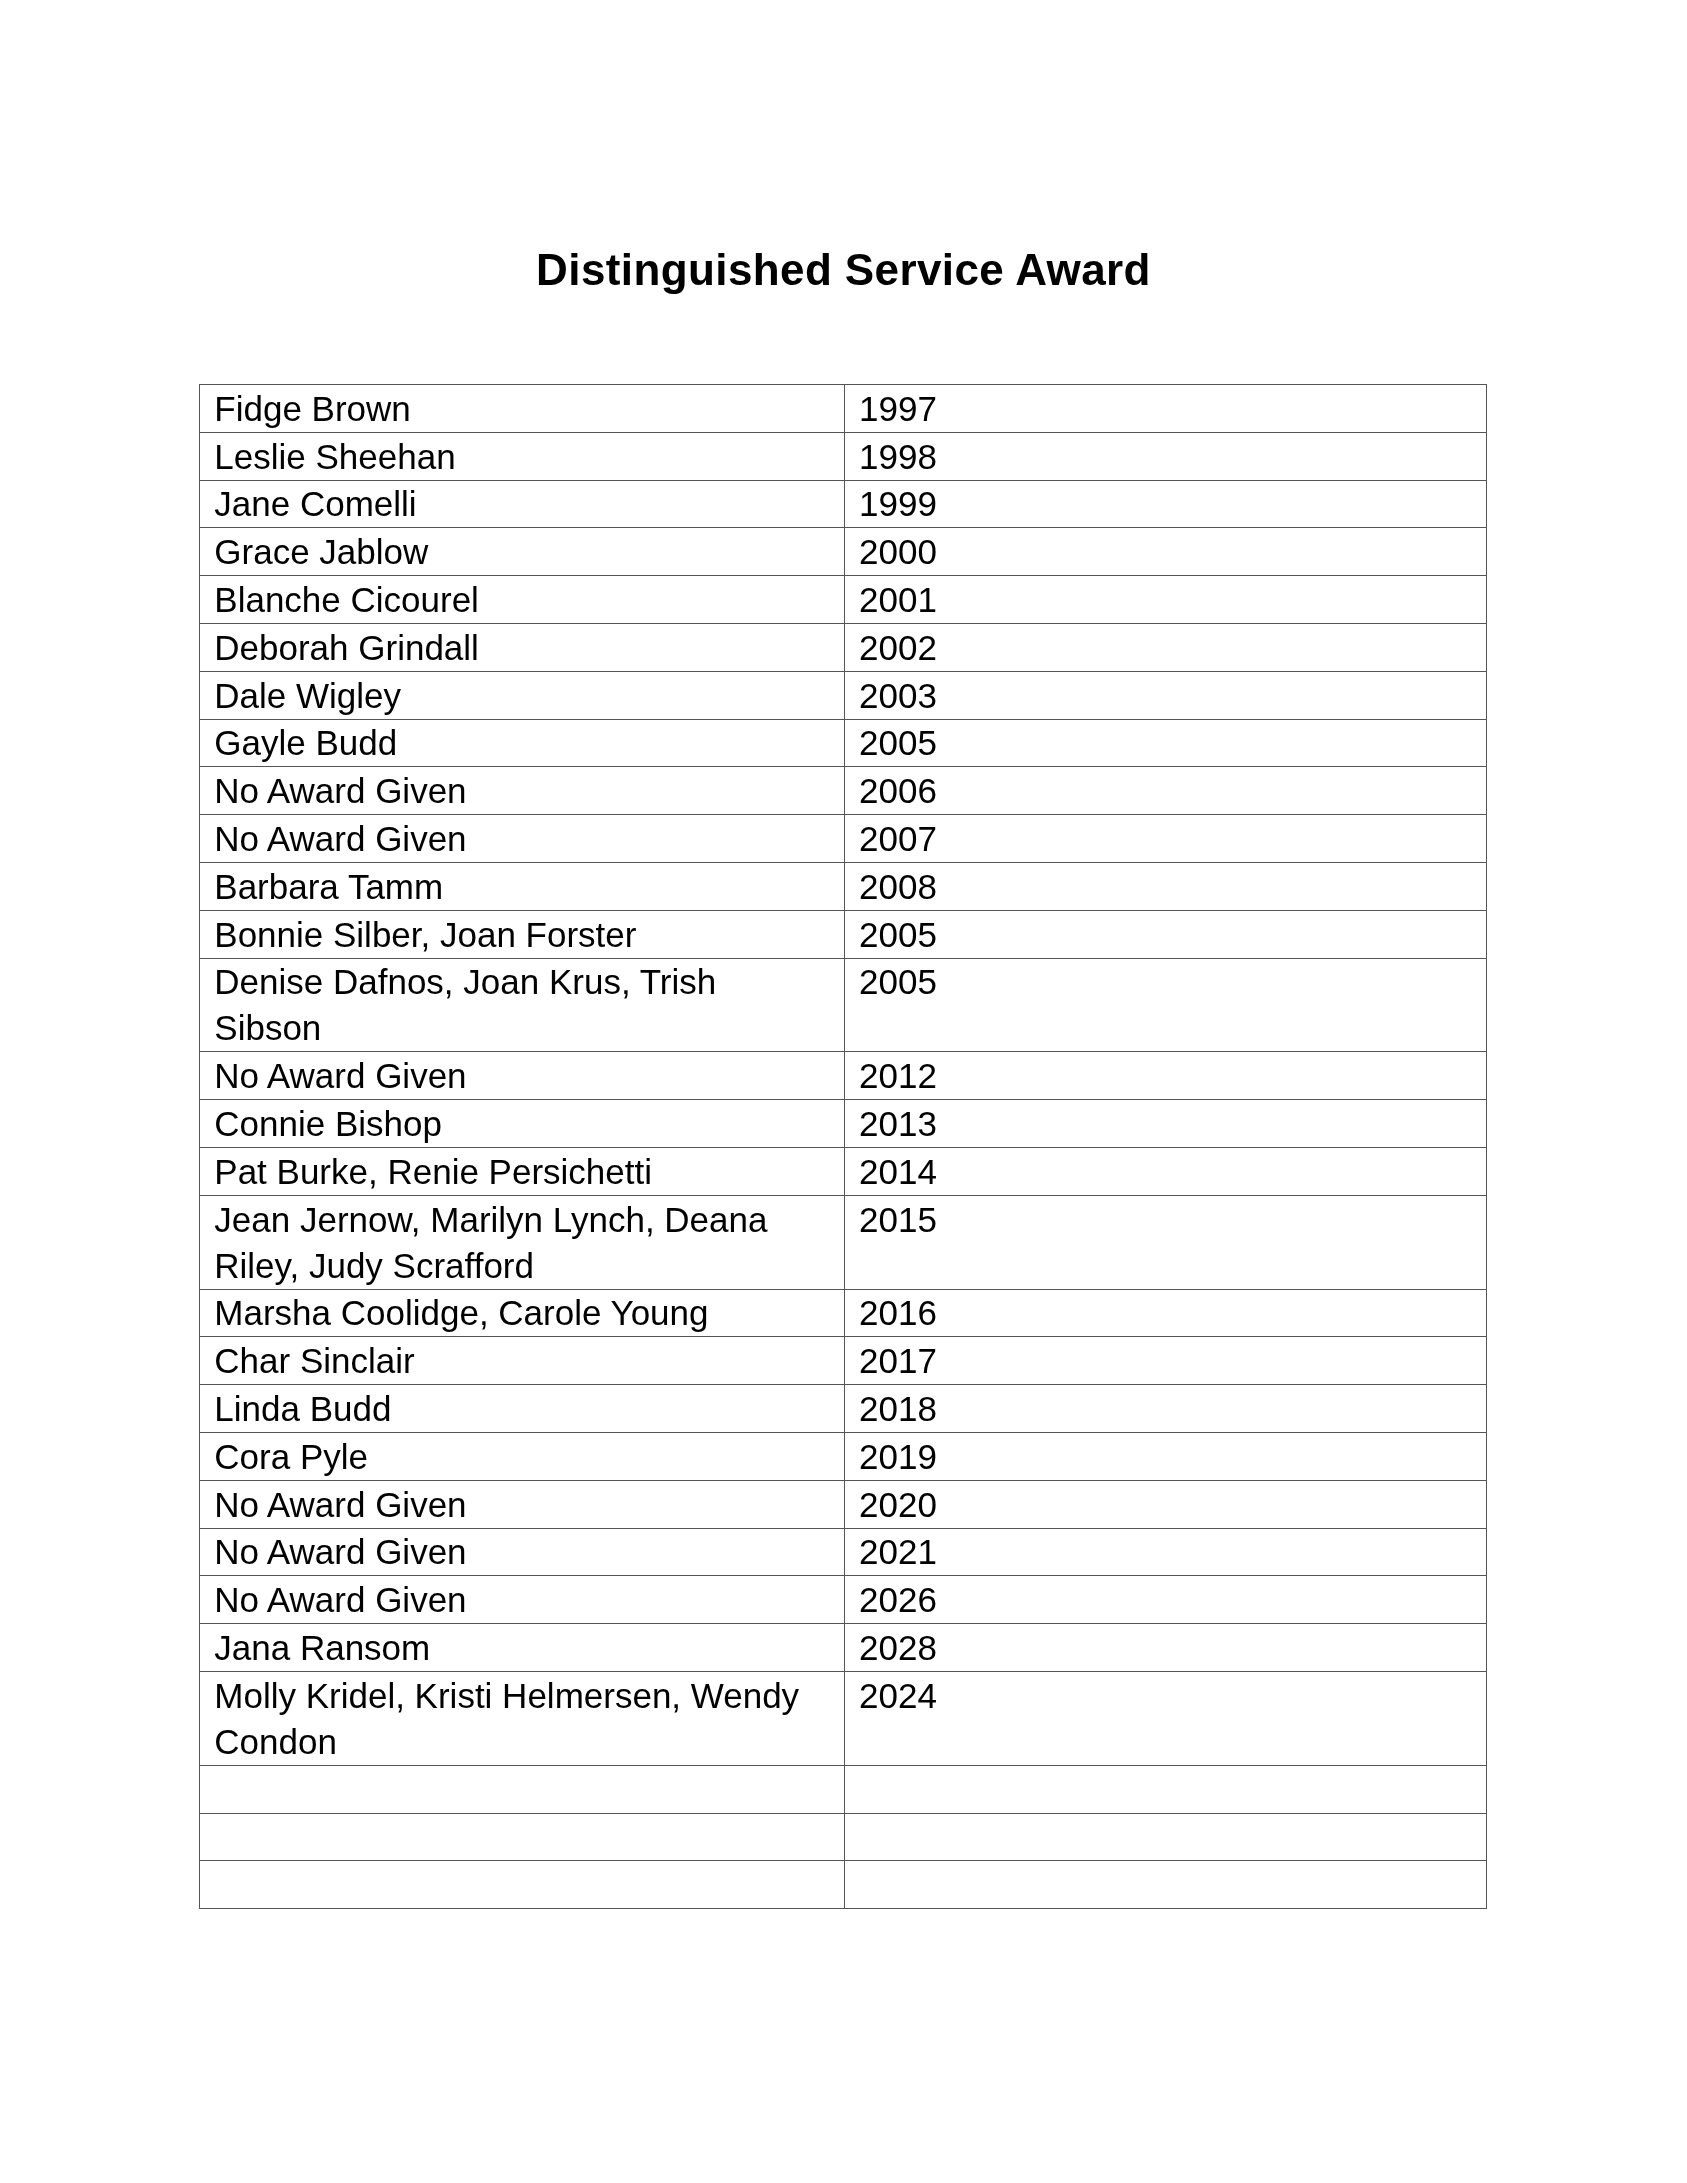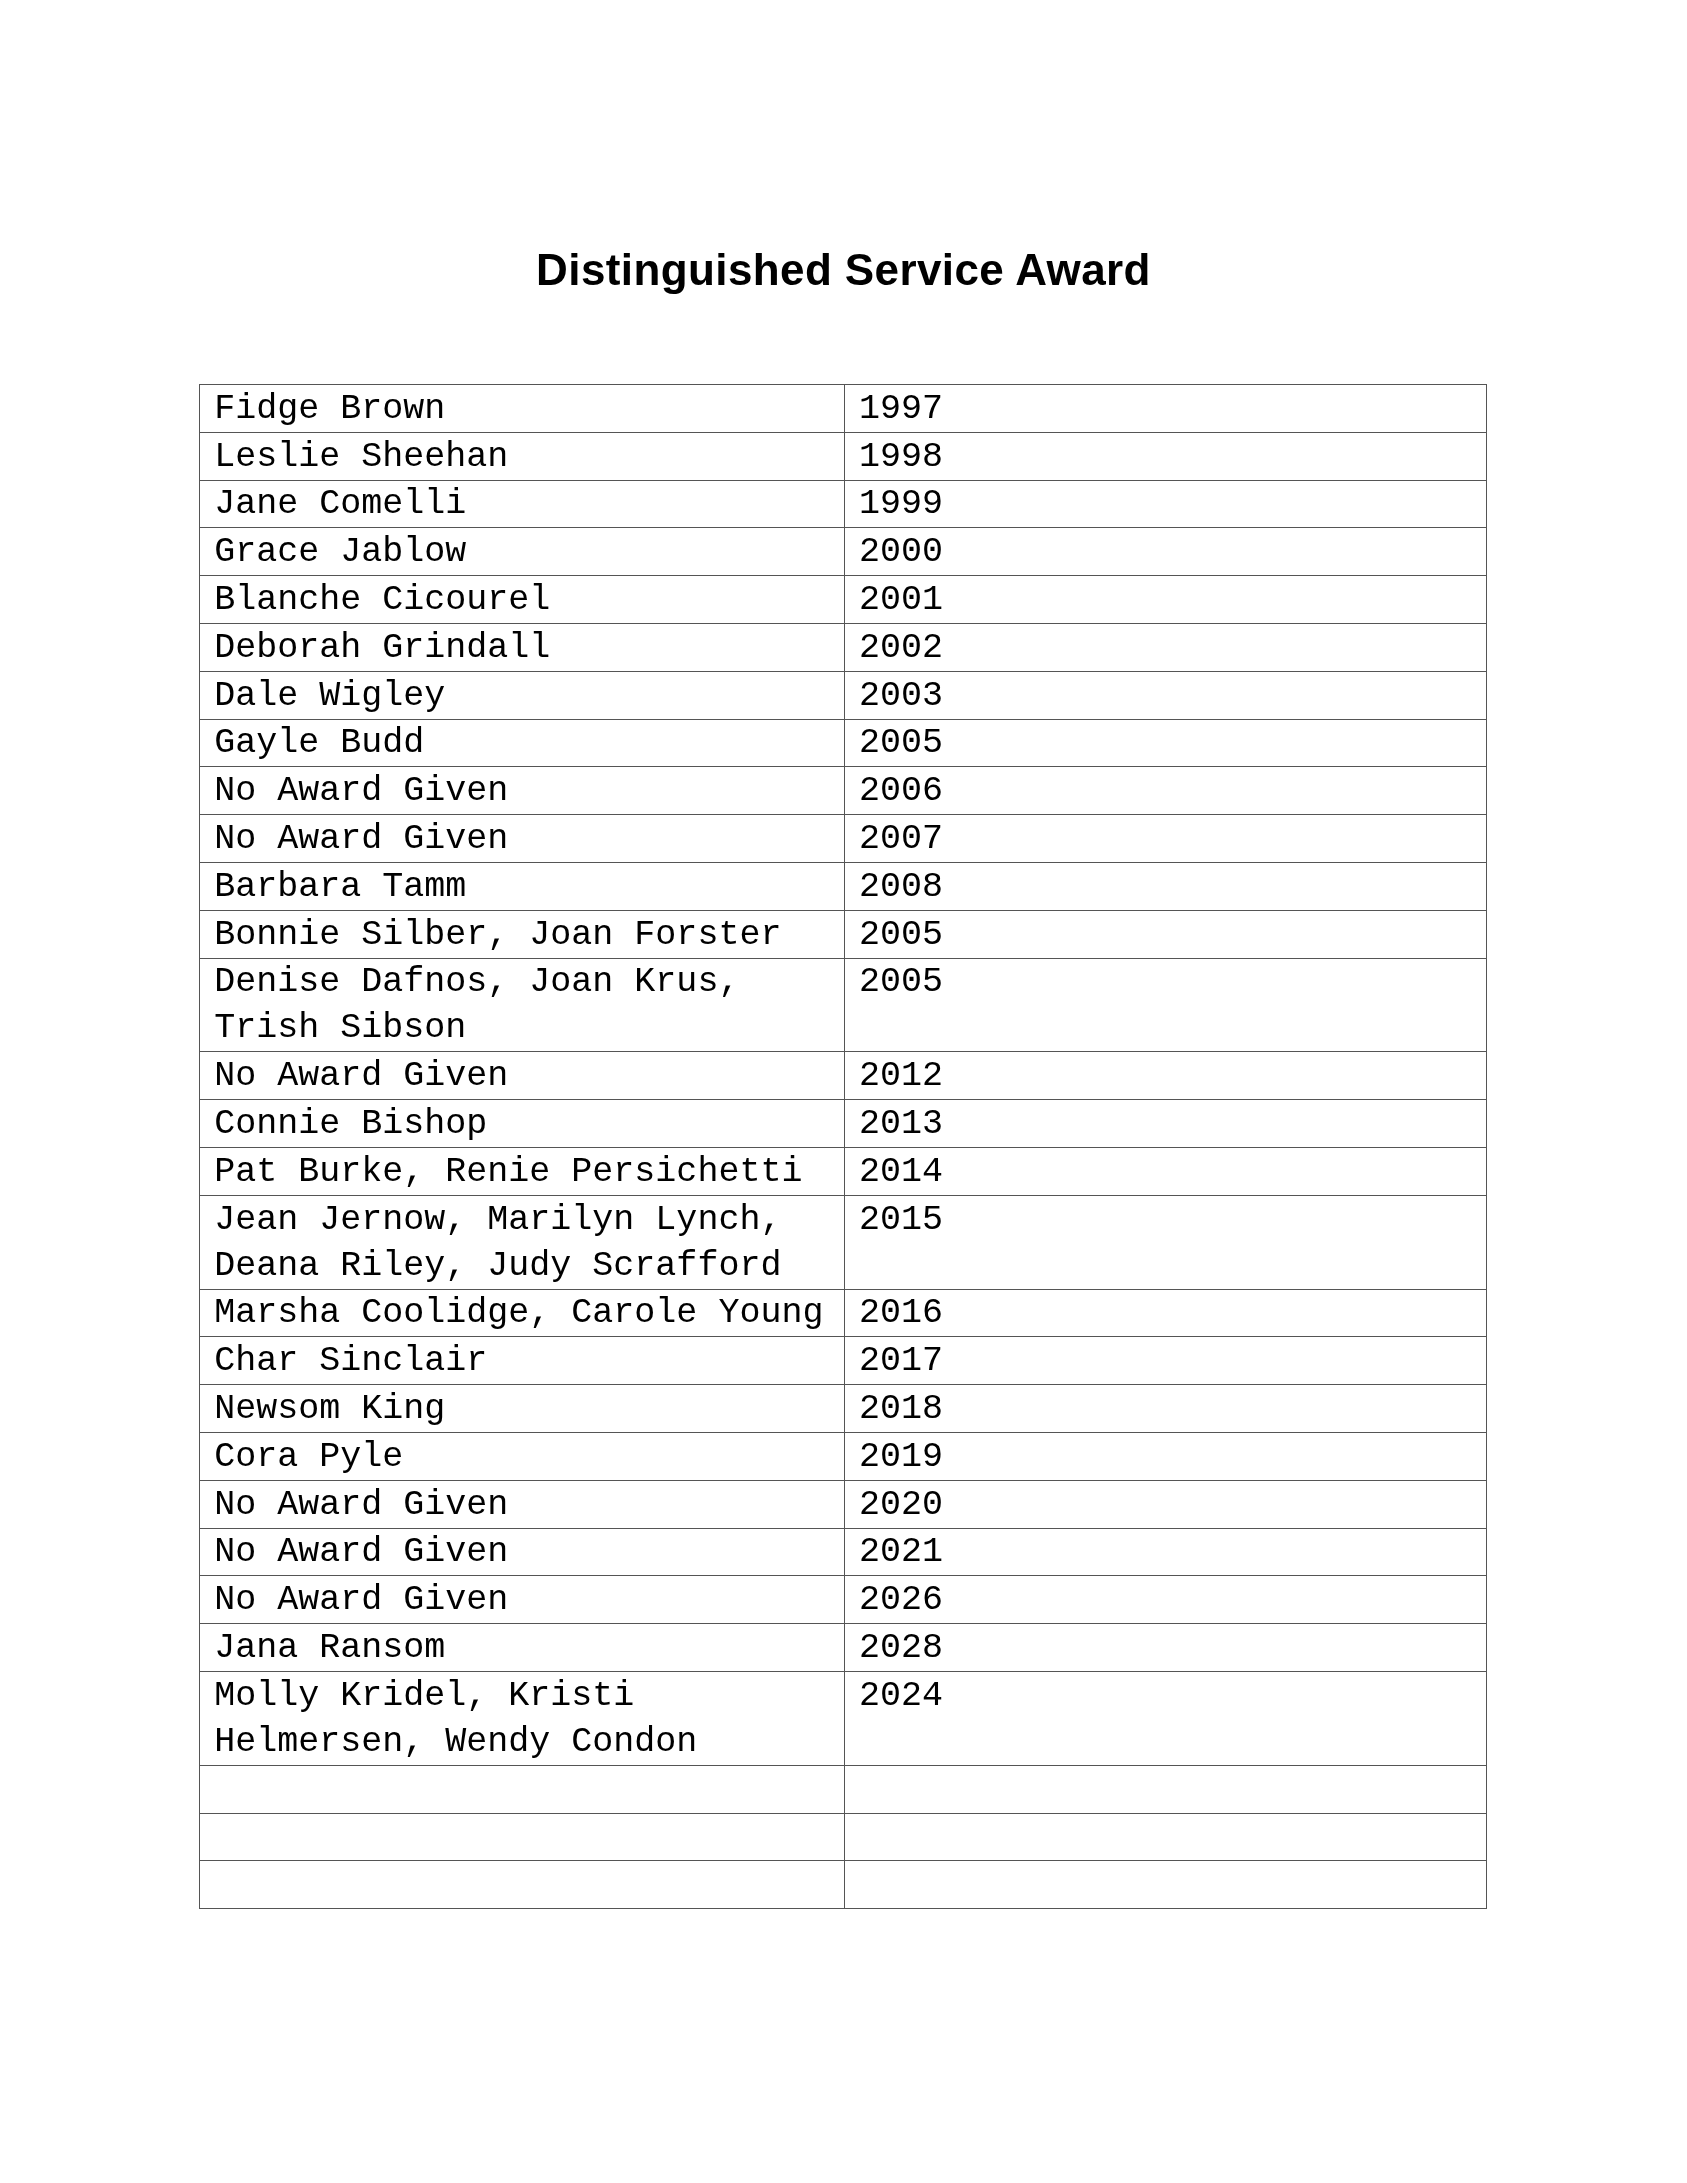--- a/index.html
+++ b/index.html
@@ -3,21 +3,21 @@
 <meta charset="utf-8">
 <style>
   html, body { margin:0; padding:0; background:#ffffff; }
   body { width:1687px; height:2183px; position:relative; overflow:hidden;
          font-family:"Liberation Sans", sans-serif; color:#000; }
   .title { position:absolute; top:201px; left:0; width:1687px; text-align:center;
            font-weight:bold; font-size:44px; letter-spacing:0.4px;margin-top:44px; }
   table.awards { position:absolute; top:384px; left:199px; width:1288px;
                  border-collapse:collapse; table-layout:fixed; }
   table.awards td { border:1.7px solid #555; font-size:35px; line-height:46px;
-                    padding:0.8px 13.5px 0 14.3px; vertical-align:top; height:46px;font-family:Liberation Mono, monospace; }
+                    padding:0.8px 13.5px 0 14.3px; vertical-align:top; height:46px; }
   td.name { width:616px; }
 </style>
 </head>
 <body>
 
 <div class="title">Distinguished Service Award</div>
 
 <table class="awards">
   <tbody id="awards-body">
       <tr>
@@ -90,21 +90,21 @@
       </tr>
       <tr>
         <td class="name">Marsha Coolidge, Carole Young</td>
         <td class="year">2016</td>
       </tr>
       <tr>
         <td class="name">Char Sinclair</td>
         <td class="year">2017</td>
       </tr>
       <tr>
-        <td class="name">Newsom King</td>
+        <td class="name">Linda Budd</td>
         <td class="year">2018</td>
       </tr>
       <tr>
         <td class="name">Cora Pyle</td>
         <td class="year">2019</td>
       </tr>
       <tr>
         <td class="name">No Award Given</td>
         <td class="year">2020</td>
       </tr>

